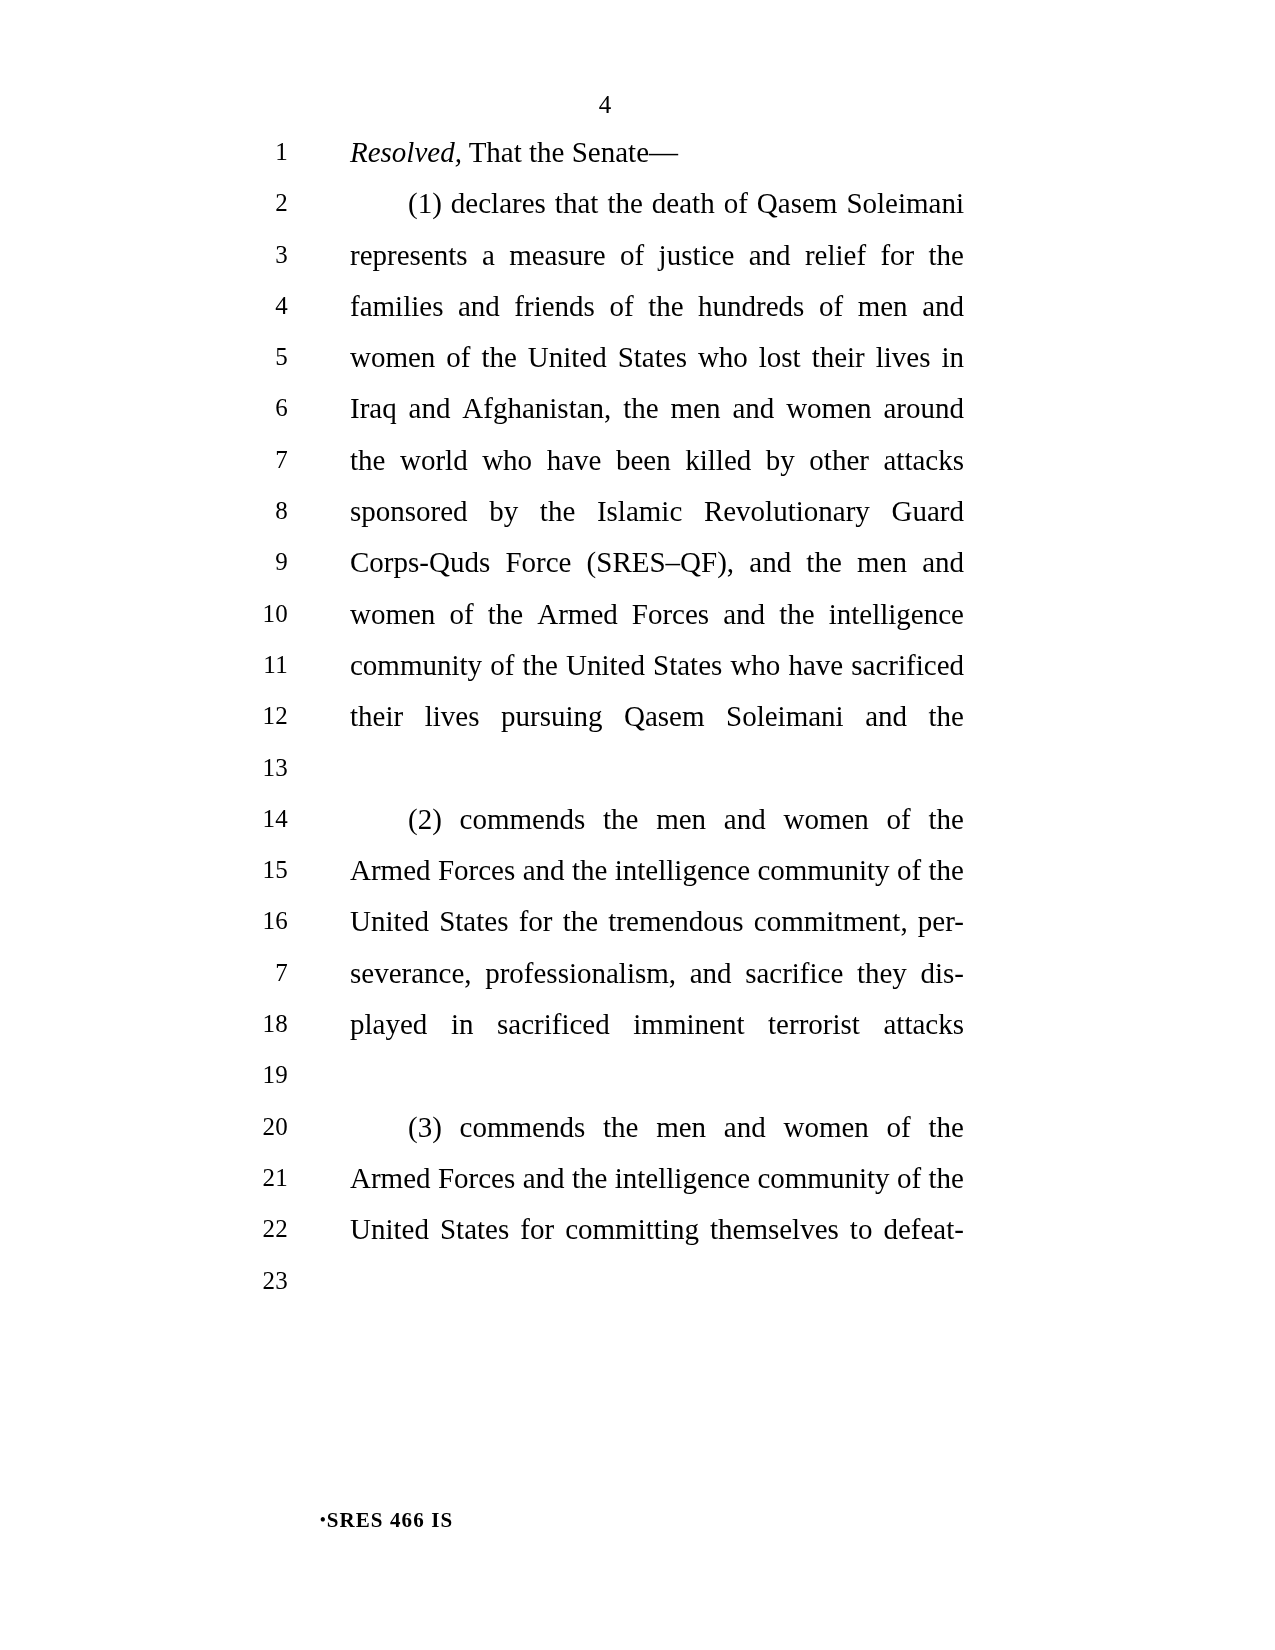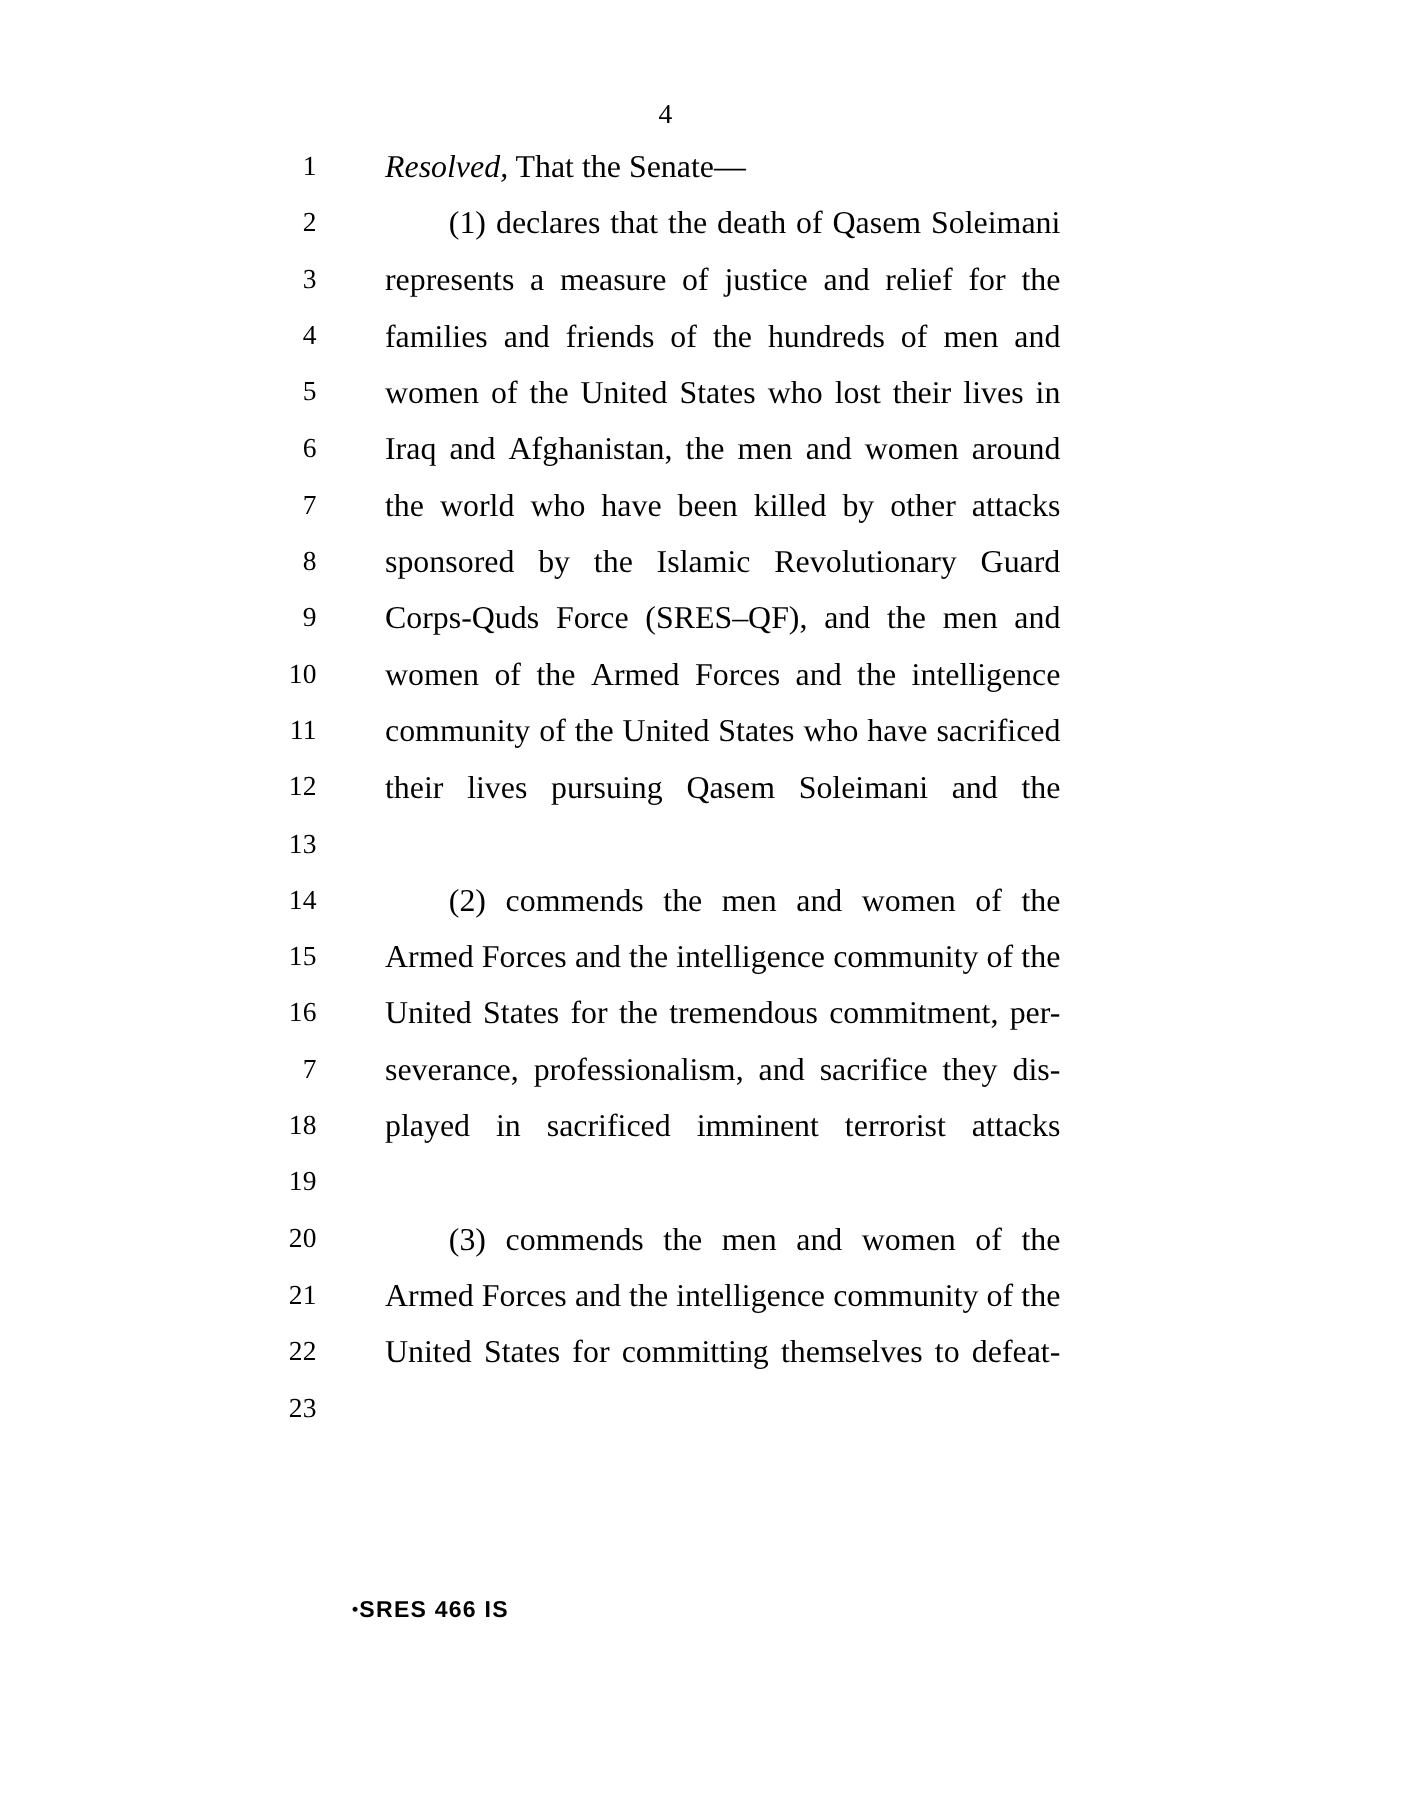--- a/index.html
+++ b/index.html
@@ -74,22 +74,22 @@
     width: 556px;
   }
   .line-text i {
     font-style: italic;
   }
 
   
   .footer {
     position: absolute;
     left: 320px;
-    top: 1452px;
-    font-family: Liberation Sans, sans-serif;
+    top: 1508px;
+    font-family: Liberation Serif, serif;
     font-weight: bold;
     font-size: 21px;
     letter-spacing: 1.1px;
     text-align: center;
   }
   .footer .bullet {
     font-size: 16px;
     vertical-align: 2px;
   }
 </style>

